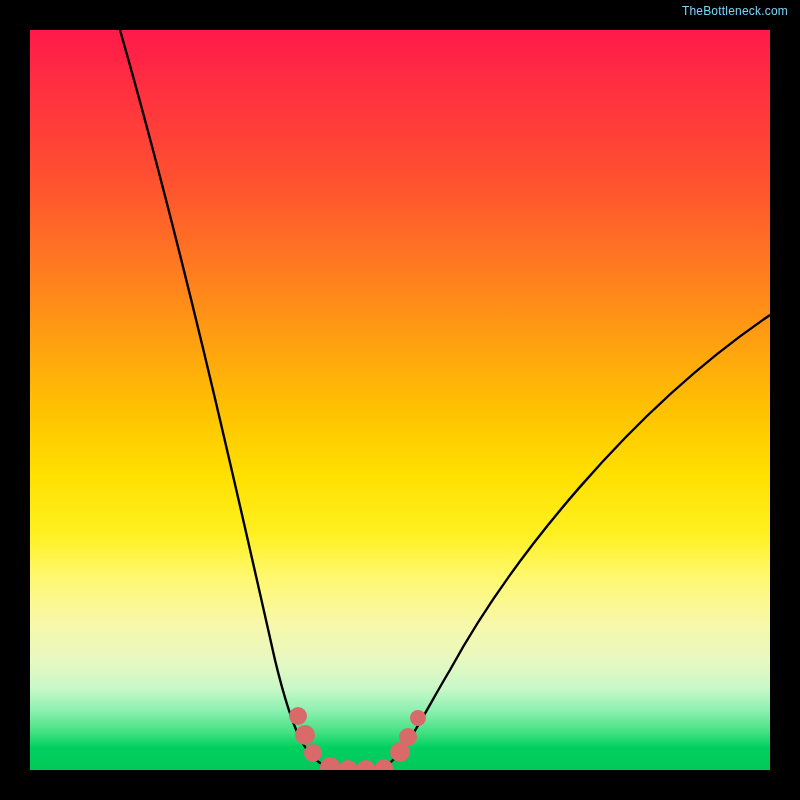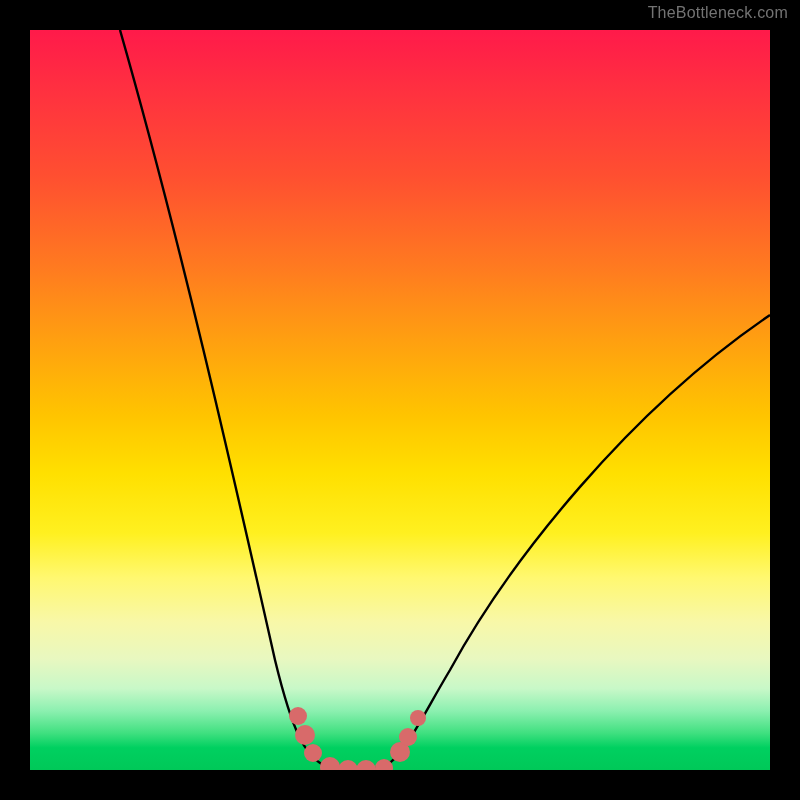--- a/index.html
+++ b/index.html
@@ -41,22 +41,22 @@
       #8cf0b0 92%,
       #40e080 95%,
       #00d060 97%,
       #00c858 100%
     );
   }
   .watermark {
     position: absolute;
     top: 4px;
     right: 12px;
-    color: #737373;
-    font-size: 16px;
+    color: #7dd3fc;
+    font-size: 12px;
     font-weight: 500;
     letter-spacing: 0.2px;
   }
   svg.curves {
     position: absolute;
     left: 0;
     top: 0;
   }
 </style>
 </head>

